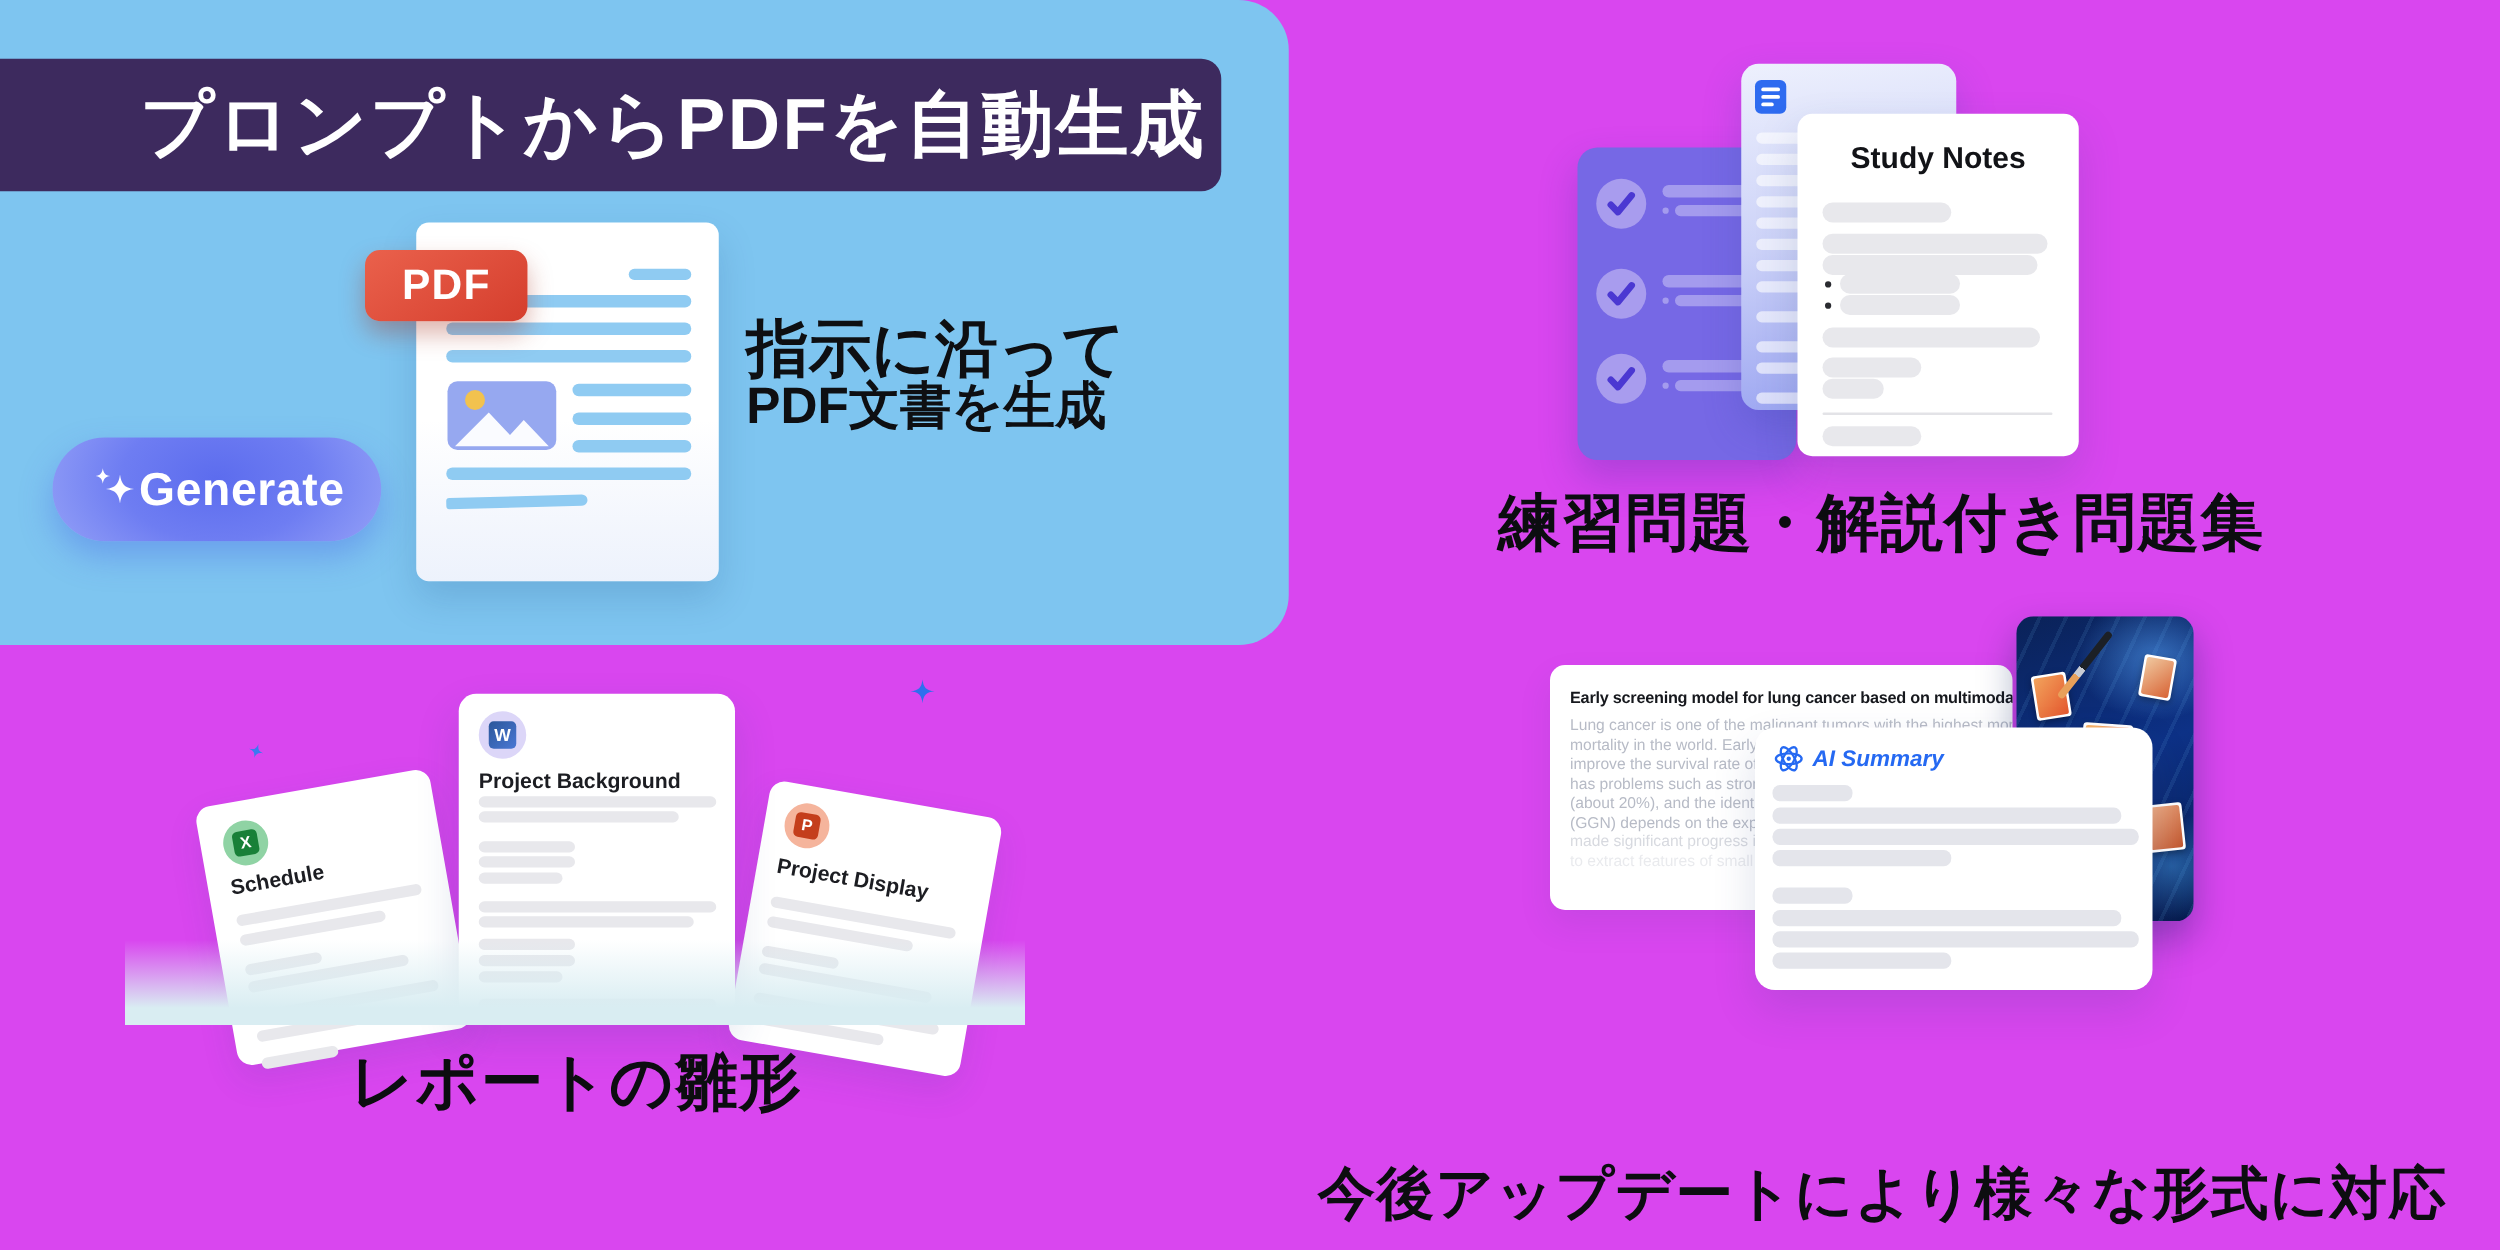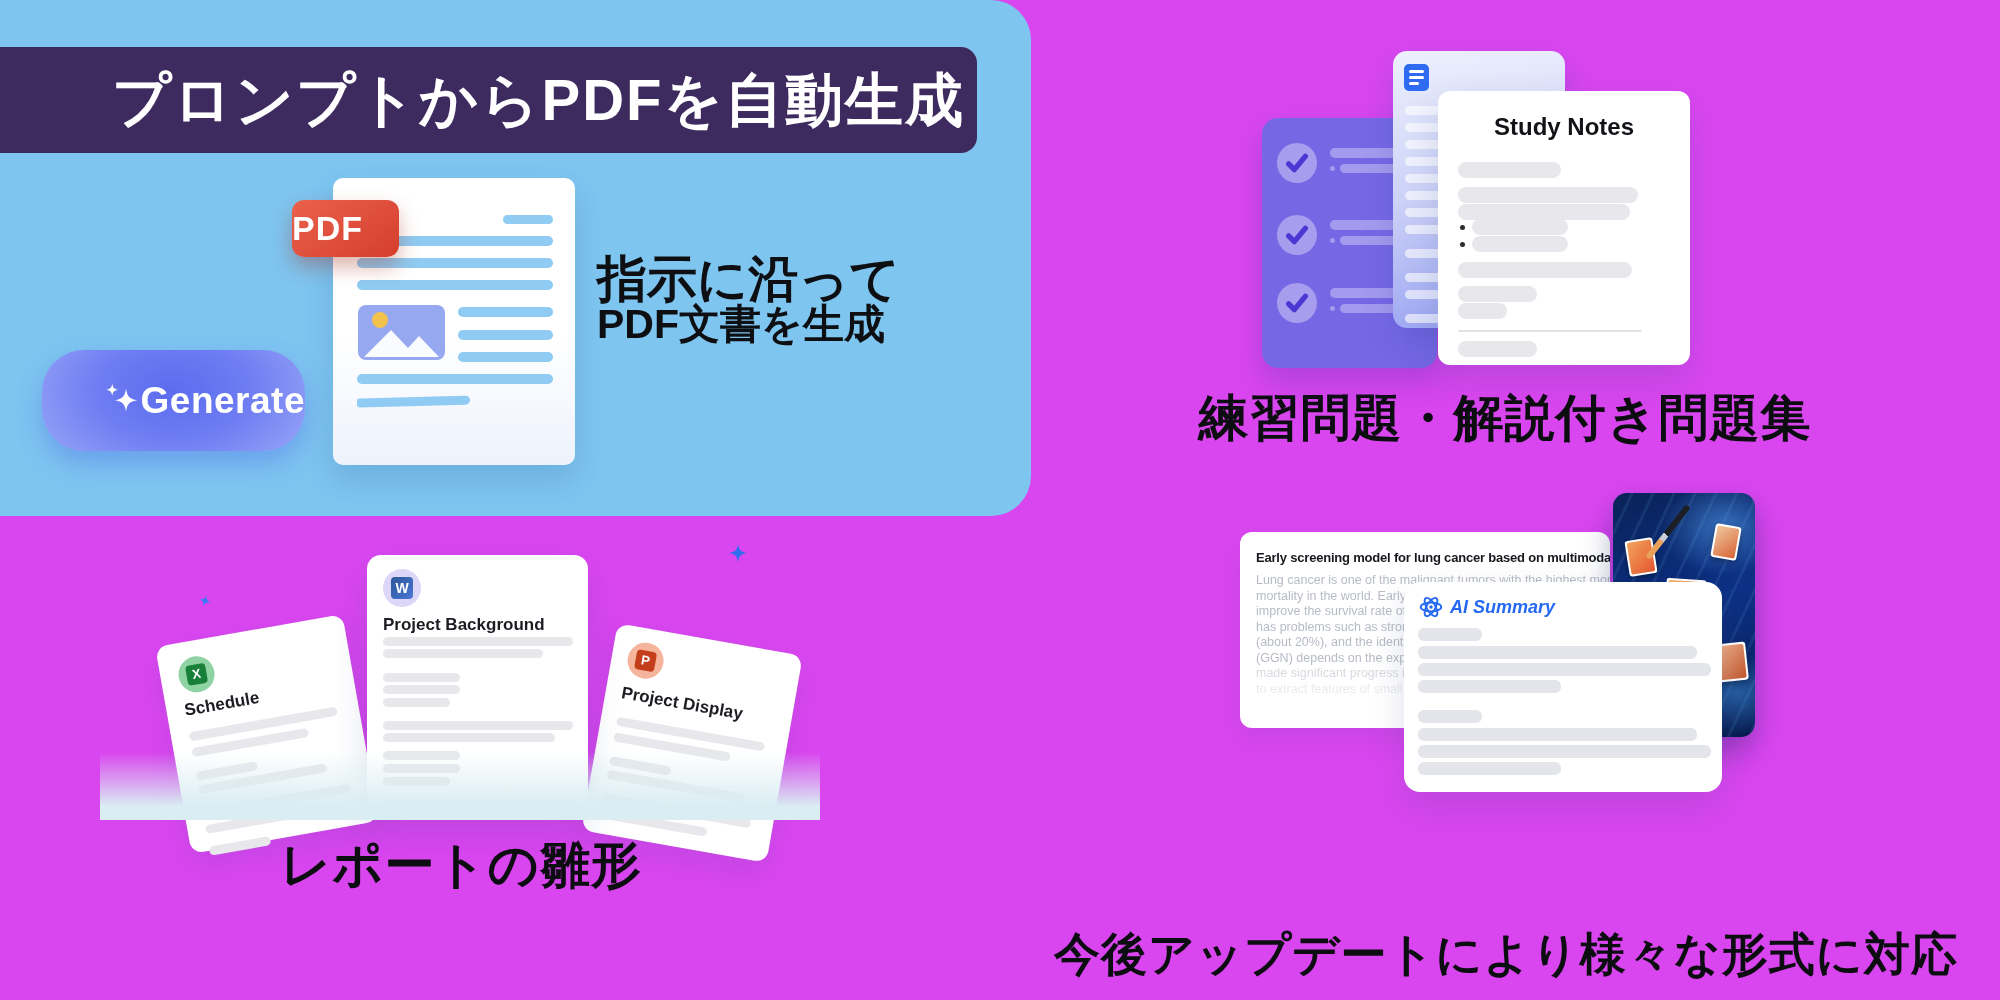--- a/index.html
+++ b/index.html
@@ -40,29 +40,29 @@
         <path d="M6 52 L33 25 L50 43 L61 31 L81 52 Z" fill="#ffffff" opacity="0.95"></path>
       </svg>
     </div>
     <i class="bln" style="left:125px;top:129px;width:95px;height:10px;"></i>
     <i class="bln" style="left:125px;top:152px;width:95px;height:10px;"></i>
     <i class="bln" style="left:125px;top:174px;width:95px;height:10px;"></i>
     <i class="bln" style="left:24px;top:196px;width:196px;height:10px;"></i>
     <i class="bln" style="left:24px;top:219px;width:113px;height:9px;border-radius:5px 9px 9px 5px;transform:rotate(-1.5deg);"></i>
   </div>
 
-  <div class="abs" style="left:292px;top:200px;width:107px;height:57px;border-radius:12px;
+  <div class="abs" style="left:292px;top:200px;width:130px;height:57px;border-radius:12px;
               background:linear-gradient(145deg,#ea614c 0%,#d53e2d 100%);
-              box-shadow:0 10px 20px rgba(160,40,20,.35);text-align:left;">
+              box-shadow:0 10px 20px rgba(160,40,20,.35);text-align:center;">
     <span style="line-height:57px;font-size:34px;font-weight:800;color:#fff;letter-spacing:1px;">PDF</span>
   </div>
 
-  <div class="abs" style="left:42px;top:350px;width:263px;height:101px;border-radius:42px;
+  <div class="abs" style="left:42px;top:350px;width:263px;height:83px;border-radius:42px;
               background:radial-gradient(140px 90px at 50% 40%,#5c6cee 0%,#6e7df2 55%,#8d9af6 100%);
-              box-shadow:0 12px 26px rgba(70,90,230,.35);display:flex;align-items:center;justify-content:flex-end;gap:0;">
+              box-shadow:0 12px 26px rgba(70,90,230,.35);display:flex;align-items:center;justify-content:center;gap:0;">
     <svg width="40" height="40" viewBox="0 0 32 32">
       <path d="M20 6c.9 6.4 2.9 8.4 9 9.3-6.1.9-8.1 2.9-9 9.3-.9-6.4-2.9-8.4-9-9.3 6.1-.9 8.1-2.9 9-9.3z" fill="#fff"></path>
       <path d="M9 2c.5 3.4 1.6 4.5 4.8 5C10.6 7.5 9.5 8.6 9 12c-.5-3.4-1.6-4.5-4.8-5C7.4 6.5 8.5 5.4 9 2z" fill="#fff"></path>
     </svg>
     <span style="font-size:37px;font-weight:600;color:#ffffff;letter-spacing:.5px;">Generate</span>
   </div>
 
   <div class="abs" style="left:597px;top:246px;font-size:50px;font-weight:700;color:#0e0f12;">指示に沿って</div>
   <div class="abs" style="left:597px;top:297px;font-size:41px;font-weight:700;color:#0e0f12;">PDF文書を生成</div>
 
@@ -113,21 +113,21 @@
     <i class="gln" style="left:12px;top:140px;width:95px;height:9px;"></i>
     <i class="gln" style="left:12px;top:157px;width:120px;height:9px;"></i>
     <i class="gln" style="left:12px;top:174px;width:95px;height:9px;"></i>
     <i class="gln" style="left:12px;top:198px;width:40px;height:9px;"></i>
     <i class="gln" style="left:12px;top:222px;width:120px;height:9px;"></i>
     <i class="gln" style="left:12px;top:239px;width:95px;height:9px;"></i>
     <i class="gln" style="left:12px;top:263px;width:60px;height:9px;"></i>
   </div>
 
 
-  <div class="abs" style="left:1438px;top:91px;width:252px;height:274px;border-radius:12px;background:#ffffff;
+  <div class="abs" style="left:1438px;top:91px;width:225px;height:274px;border-radius:12px;background:#ffffff;
               box-shadow:0 16px 34px rgba(50,70,130,.18);z-index:3;">
     <div style="text-align:center;padding-top:22px;font-size:24px;font-weight:700;color:#121317;">Study Notes</div>
     <i class="ln" style="left:20px;top:71px;width:103px;height:16px;"></i>
     <i class="ln" style="left:20px;top:96px;width:180px;height:16px;"></i>
     <i class="ln" style="left:20px;top:113px;width:172px;height:16px;"></i>
     <i class="ln" style="left:22px;top:134px;width:5px;height:5px;border-radius:50%;background:#2a2b30;"></i>
     <i class="ln" style="left:34px;top:128px;width:96px;height:16px;"></i>
     <i class="ln" style="left:22px;top:151px;width:5px;height:5px;border-radius:50%;background:#2a2b30;"></i>
     <i class="ln" style="left:34px;top:145px;width:96px;height:16px;"></i>
     <i class="ln" style="left:20px;top:171px;width:174px;height:16px;"></i>

